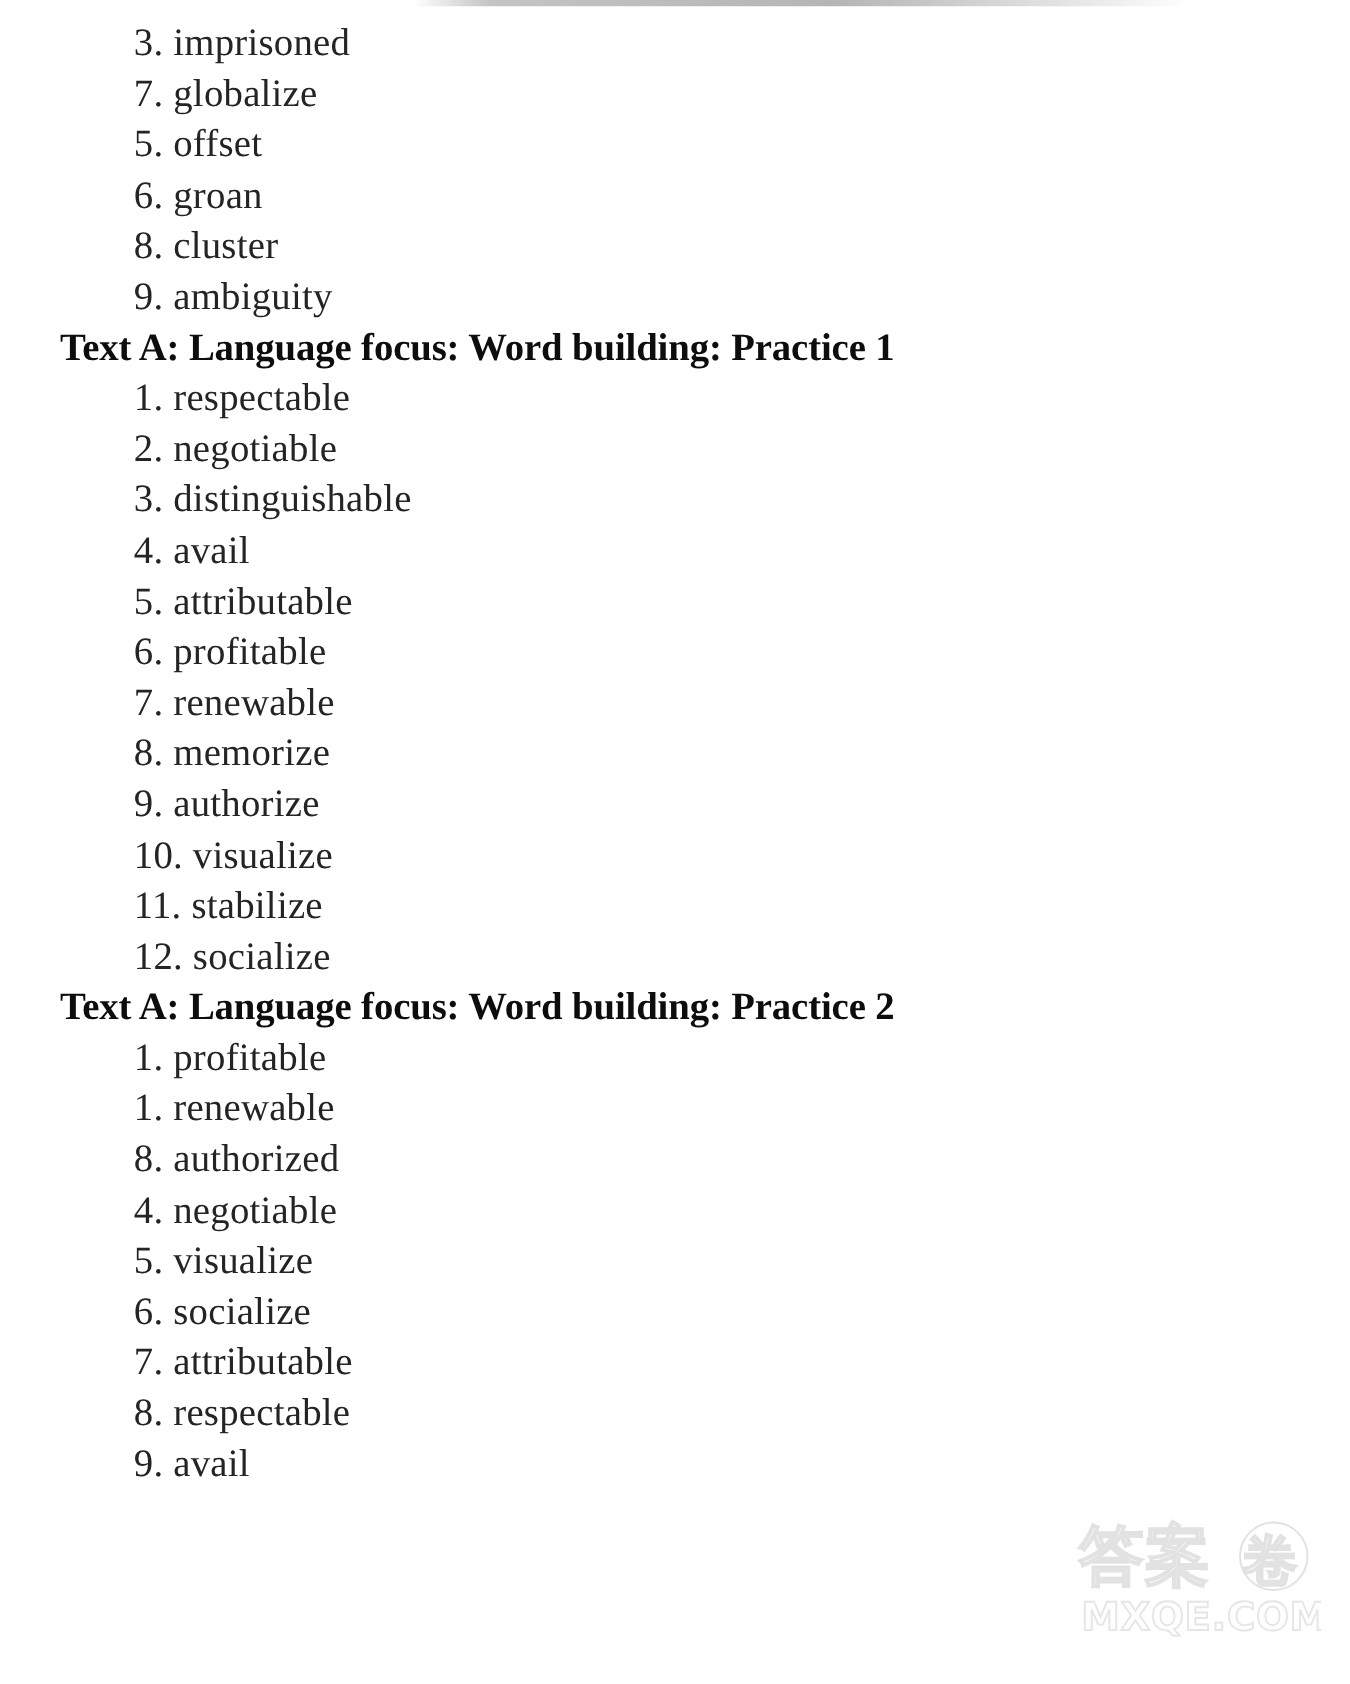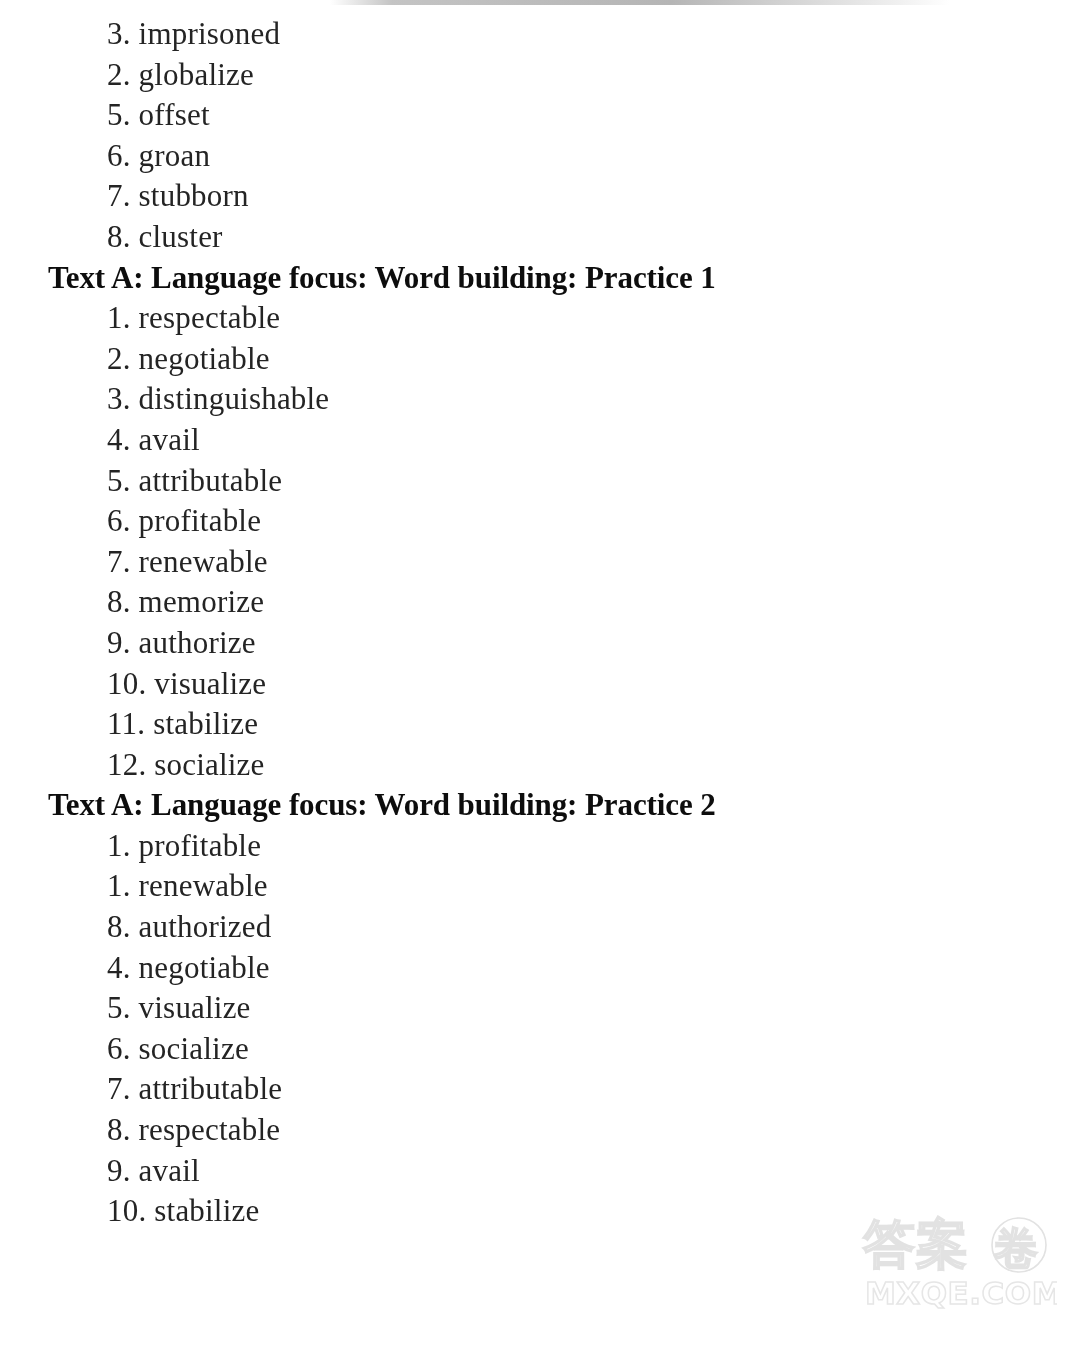--- a/index.html
+++ b/index.html
@@ -106,25 +106,25 @@
   }
 </style>
 </head>
 <body>
 
 <div class="page">
   <div class="scan-band"></div>
 
   <div class="answer-block">
     <span class="line item">3. imprisoned</span>
-    <span class="line item">2. globalize</span>
+    <span class="line item">7. globalize</span>
     <span class="line item">5. offset</span>
     <span class="line item">6. groan</span>
-    <span class="line item">7. stubborn</span>
     <span class="line item">8. cluster</span>
+    <span class="line item">9. ambiguity</span>
   </div>
 
   <span class="line heading">Text A: Language focus: Word building: Practice 1</span>
 
   <div class="answer-block">
     <span class="line item">1. respectable</span>
     <span class="line item">2. negotiable</span>
     <span class="line item">3. distinguishable</span>
     <span class="line item">4. avail</span>
     <span class="line item">5. attributable</span>
@@ -142,21 +142,20 @@
   <div class="answer-block">
     <span class="line item">1. profitable</span>
     <span class="line item">1. renewable</span>
     <span class="line item">8. authorized</span>
     <span class="line item">4. negotiable</span>
     <span class="line item">5. visualize</span>
     <span class="line item">6. socialize</span>
     <span class="line item">7. attributable</span>
     <span class="line item">8. respectable</span>
     <span class="line item">9. avail</span>
-    <span class="line item">10. stabilize</span>
   </div>
 
   <div class="watermark">
     <svg width="196" height="108" viewBox="0 0 196 108" xmlns="http://www.w3.org/2000/svg">
       <text class="wm-cn" x="2" y="54">答案</text>
       <circle class="wm-ring" cx="158" cy="37" r="27"></circle>
       <text class="wm-cn" x="133" y="55" style="font-size:44px">卷</text>
       <text class="wm-dom" x="4" y="96">MXQE.COM</text>
     </svg>
   </div>

